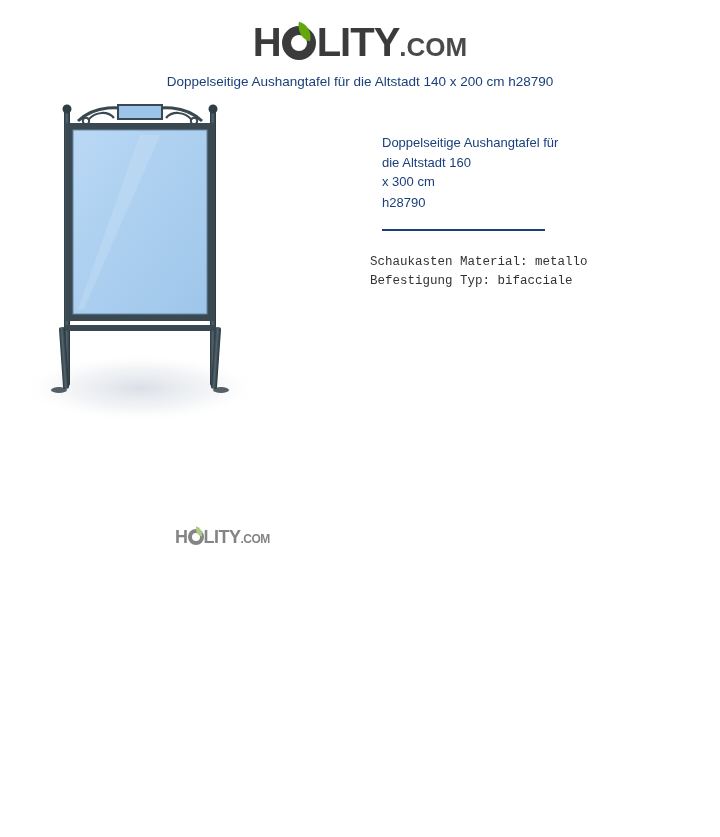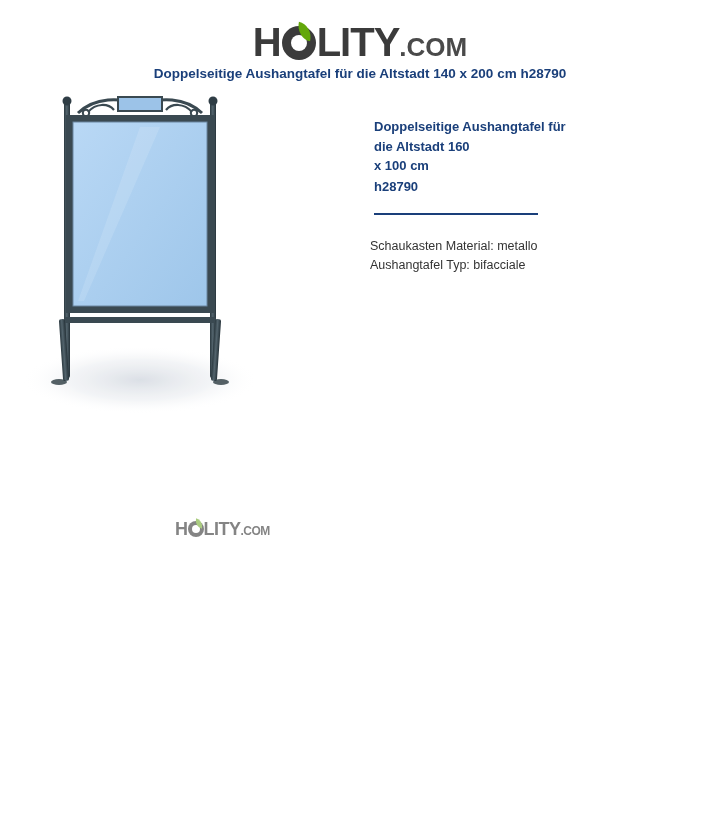--- a/index.html
+++ b/index.html
@@ -70,23 +70,23 @@
   .logo .dotcom {
     font-size: 26px;
     color: #4a4a4a;
     letter-spacing: 0;
   }
 
   
   .page-title {
     text-align: center;
     font-size: 13.5px;
-    font-weight: bold;
+    font-weight: normal;
     color: #1a3f7a;
-    margin-top: 4px;
+    margin-top: 12px;
     margin-bottom: 14px;
   }
 
   
   .content {
     display: flex;
     align-items: flex-start;
   }
   .image-col {
     width: 320px;
@@ -94,39 +94,39 @@
     height: 350px;
   }
   .info-col {
     width: 380px;
     padding-top: 18px;
     padding-left: 50px;
     box-sizing: border-box;
   }
   .product-heading {
     font-size: 13px;
-    font-weight: bold;
+    font-weight: normal;
     color: #1a3f7a;
     line-height: 1.5;
-    margin: 4px;
+    margin: 12px;
   }
   .code-line {
     display: inline-block;
     border-bottom: 2px solid #1a3f7a;
     padding-bottom: 17px;
     padding-right: 120px;
     margin-top: 1px;
   }
   .specs {
     margin-top: 22px;
     font-size: 12.5px;
     color: #333;
     line-height: 1.55;
   }
-  .specs div { white-space: nowrap; }
+  .specs div { white-space: nowrap; font-family: Liberation Mono, monospace; }
 
   
   .photo {
     position: absolute;
     left: 0;
     top: 0;
     width: 320px;
     height: 340px;
   }
   .watermark {
@@ -232,24 +232,24 @@
 
       <div class="watermark">
         <span>H</span><span class="o-mark"><span class="ring"></span><span class="hole"></span><span class="leaf"></span></span><span>LITY</span><span class="dotcom">.COM</span>
       </div>
     </div>
 
     <div class="info-col">
       <div class="product-heading">
         <span>Doppelseitige Aushangtafel für</span><br>
         <span>die Altstadt 160</span><br>
-        <span>x 100 cm</span><br>
+        <span>x 300 cm</span><br>
         <span class="code-line">h28790</span>
       </div>
 
       <div class="specs">
         <div>Schaukasten Material: metallo</div>
-        <div>Aushangtafel Typ: bifacciale</div>
+        <div>Befestigung Typ: bifacciale</div>
       </div>
     </div>
 
   </div>
 </div>
 
 </body></html>

